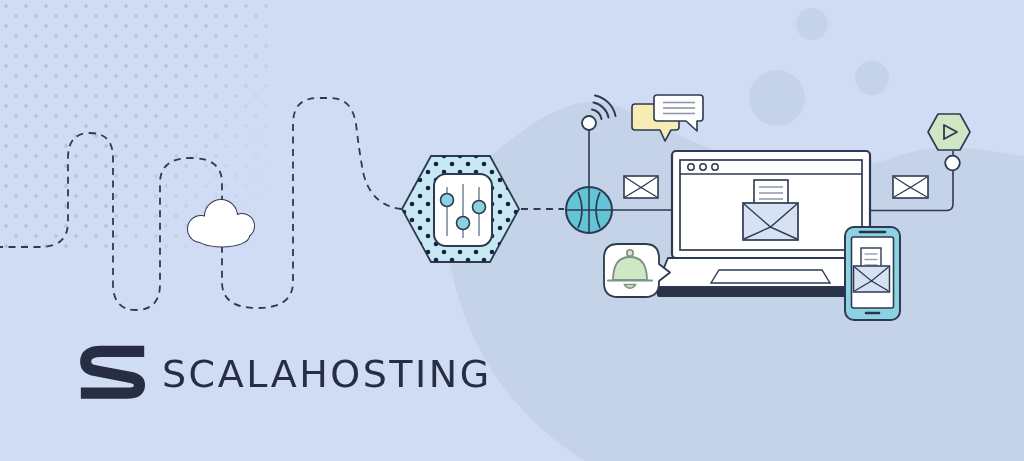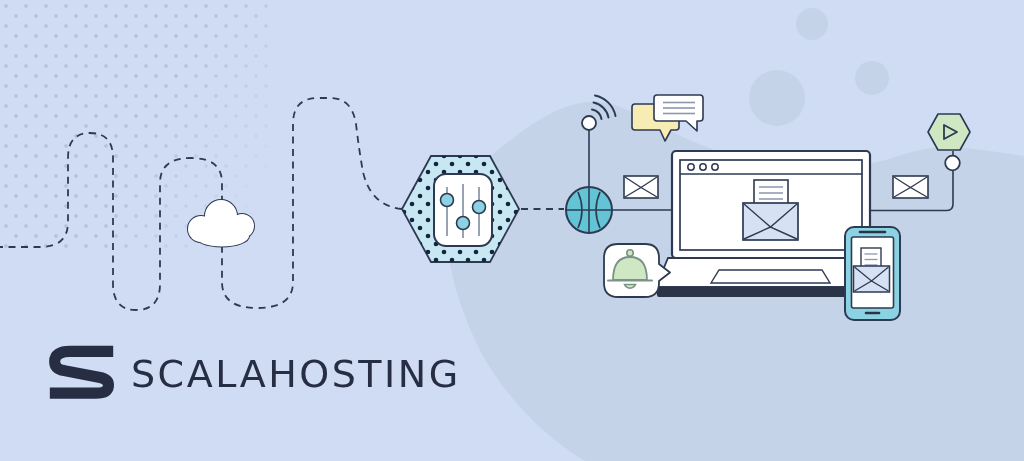--- a/index.html
+++ b/index.html
@@ -34,21 +34,21 @@
       radial-gradient(circle,var(--dots) 1.7px,transparent 2px),
       radial-gradient(circle,var(--dots) 1.7px,transparent 2px);
     background-size:20px 20px;
     background-position:6px 6px,16px 16px;
     -webkit-mask-image:linear-gradient(118deg,#000 55%,transparent 92%);
     mask-image:linear-gradient(118deg,#000 55%,transparent 92%);
   }
   .art{position:absolute;left:0;top:0;}
   .ol{stroke:var(--outline);}
   .logo{
-    position:absolute;left:46px;top:344px;
+    position:absolute;left:77px;top:344px;
     display:flex;align-items:center;gap:13px;
   }
   .logo-text{
     color:var(--logo);
     font-size:38px;
     font-weight:500;
     letter-spacing:2.5px;
     line-height:1;
     padding-top:4px;
   }

